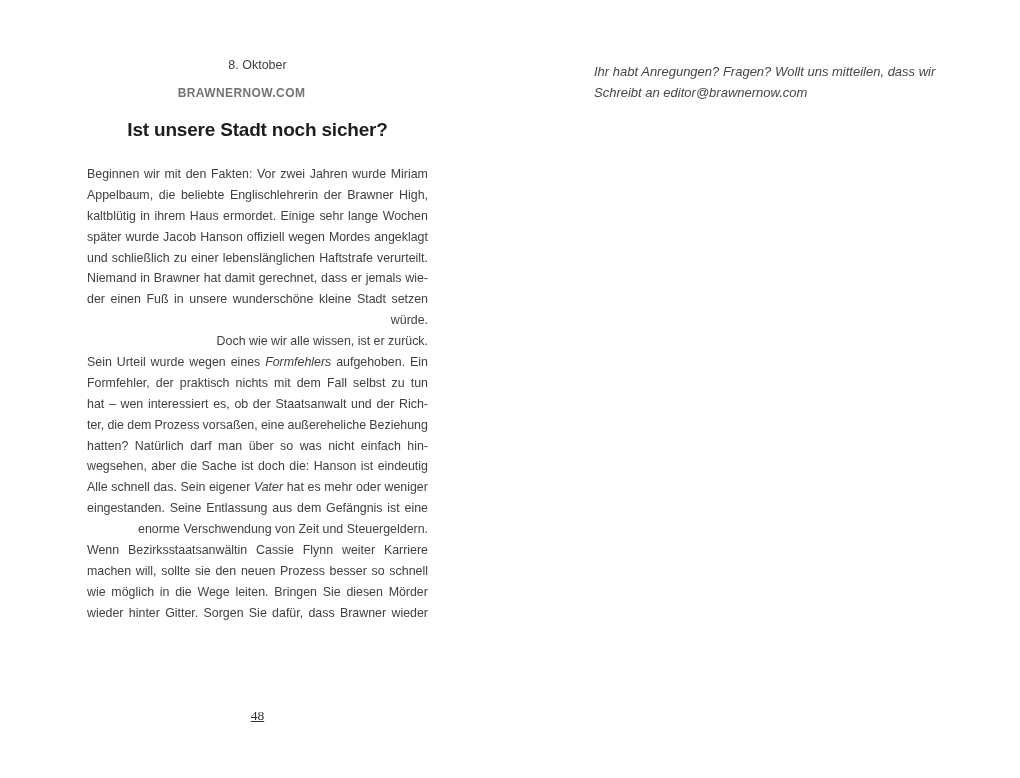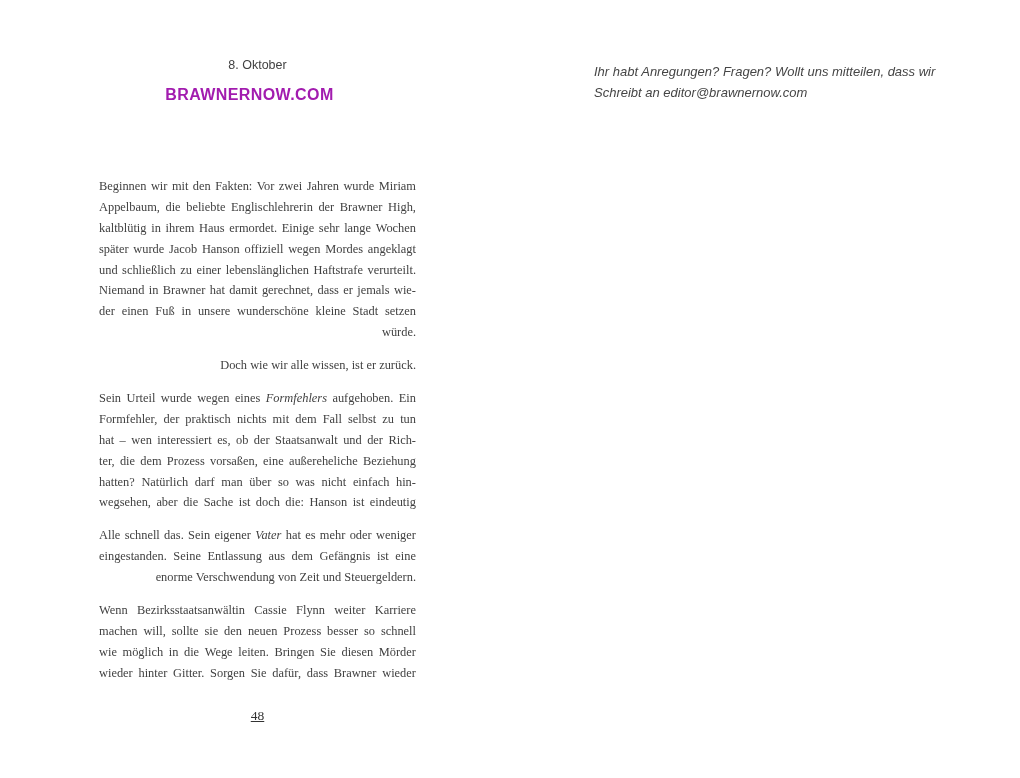--- a/index.html
+++ b/index.html
@@ -9,34 +9,34 @@
     height: 778px;
     background: #ffffff;
     font-family: "Liberation Sans", sans-serif;
     overflow: hidden;
   }
   .article-date {
     position: absolute; left: 87px; top: 58px; width: 341px;
     text-align: center; font-size: 12.5px; color: #414141;
   }
   .article-site {
-    position: absolute; left: 79px; top: 86px; width: 341px;
-    text-align: center; font-size: 16px; font-weight: bold;
-    letter-spacing: 0.4px; color: #a21caf;
+    position: absolute; left: 71px; top: 86px; width: 341px;
+    text-align: center; font-size: 12px; font-weight: bold;
+    letter-spacing: 0.4px; color: #737373;
   }
   .article-headline {
     position: absolute; left: 87px; top: 119px; width: 341px;
     text-align: center; font-size: 19px; font-weight: bold;
     letter-spacing: -0.2px; color: #1e1e1e;
   }
   .article-body {
     position: absolute; left: 87px; top: 164px; width: 341px;
     font-size: 12.4px; color: #414141;
   }
-  .para { margin: 12px; font-family: Liberation Serif, serif; }
+  .para { margin: 0; }
   .line { height: 20.9px; line-height: 20.9px; }
   .line.full { display: flex; justify-content: space-between; }
   .line.full span { white-space: pre; }
   .line.last { text-align: right; white-space: pre-wrap; }
   .it { font-style: italic; }
   .page-number {
     position: absolute; left: 87px; top: 708px; width: 341px;
     text-align: center; font-family: "Liberation Serif", serif;
     font-size: 13.5px; color: #333333; text-decoration: underline;
   }
@@ -49,20 +49,21 @@
 </style>
 </head>
 <body>
 
 <div class="spread">
 
   <div class="article-date">8. Oktober</div>
 
   <div class="article-site">BRAWNERNOW.COM</div>
 
+  <div class="article-headline">Ist unsere Stadt noch sicher?</div>
 
   <div class="article-body">
       <div class="para">
         <div class="line full">
           <span>Beginnen</span>
           <span>wir</span>
           <span>mit</span>
           <span>den</span>
           <span>Fakten:</span>
           <span>Vor</span>

